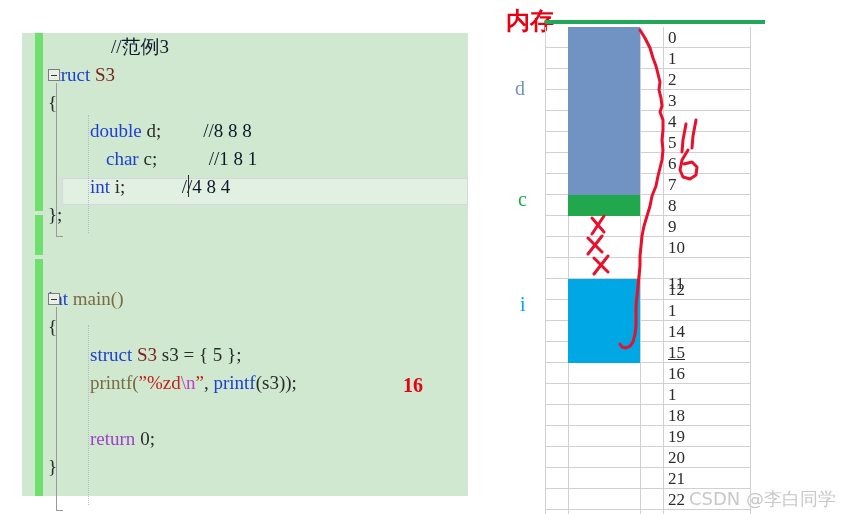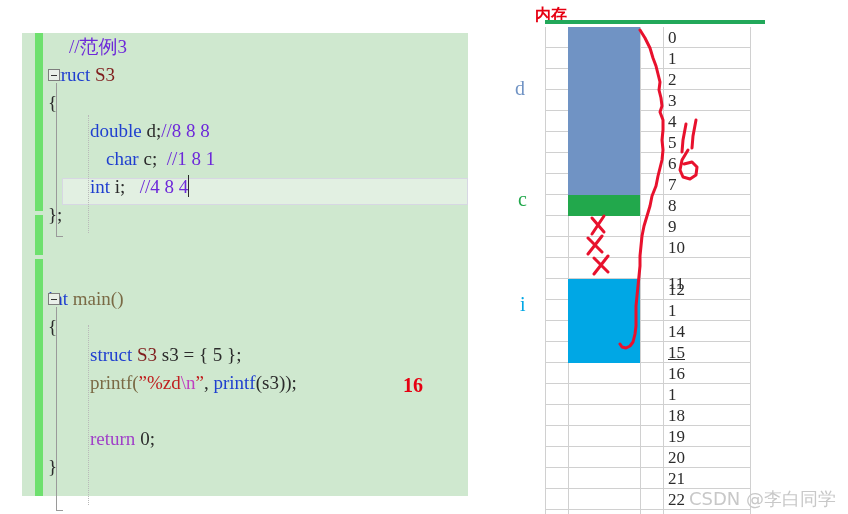--- a/index.html
+++ b/index.html
@@ -18,42 +18,42 @@
   .guide{position:absolute;width:0;border-left:1px dotted #b9b9b9;}
 
   .cur-line{position:absolute;left:40px;top:145px;width:406px;height:27px;
             background:#e2f0e2;border:1px solid #d7d7e3;box-sizing:border-box;}
   .caret{position:absolute;width:1px;background:#2b2b2b;}
 
   .code-line{position:absolute;white-space:pre;font-size:19px;line-height:20px;
              font-family:"Liberation Serif",serif;color:#2b2b2b;}
   .kw{color:#1f3fd0;}     
   .ty{color:#7f1d1d;}     
-  .cm{color:#6d28d9;}     
+  .cm{color:#0f172a;margin-left:42px;}     
   .fn{color:#7a6a45;}     
   .st{color:#c02020;}     
   .esc{color:#c040c0;}    
   .ctl{color:#a040c8;}    
   .pl{color:#2b2b2b;}
   .num16{position:absolute;left:381px;top:341px;font-size:20px;font-weight:bold;
          color:#e60012;font-family:"Liberation Serif",serif;}
 
   
   #mem-area{position:absolute;left:500px;top:0;width:348px;height:514px;}
   #grid{position:absolute;left:45px;top:27px;width:205px;height:487px;}
   .grow{position:absolute;left:0;width:205px;height:21px;
         border-bottom:1px solid #d0d0d0;box-sizing:border-box;}
   .gcolline{position:absolute;top:0;width:1px;height:487px;background:#d0d0d0;}
   .topline-green{position:absolute;left:45px;top:20px;width:220px;height:4px;background:#22a85a;}
   .cell{position:absolute;left:23px;width:72px;height:21px;}
   .rownum{position:absolute;left:123px;width:40px;height:21px;line-height:21px;
           font-size:17px;color:#2b2b2b;font-family:"Liberation Serif",serif;}
   .memlbl{position:absolute;font-size:20px;font-family:"Liberation Serif",serif;}
-  #lbl-title{position:absolute;left:6px;top:5px;font-size:16px;font-weight:bold;
-             color:#e60012;font-family:Liberation Serif, serif;margin-left:29px;}
+  #lbl-title{position:absolute;left:6px;top:5px;font-size:24px;font-weight:bold;
+             color:#e60012;font-family:Liberation Serif, serif;}
   #lbl-d{left:15px;top:77px;color:#7093c4;}
   #lbl-c{left:18px;top:188px;color:#22a84c;}
   #lbl-i{left:20px;top:293px;color:#00a7e5;}
   #scribble{position:absolute;left:0;top:0;width:348px;height:514px;pointer-events:none;}
 
   #watermark{position:absolute;left:689px;top:487px;font-size:18px;color:#c8c8c8;
              font-family:"DejaVu Sans",sans-serif;white-space:nowrap;}
 </style>
 </head>
 <body>

